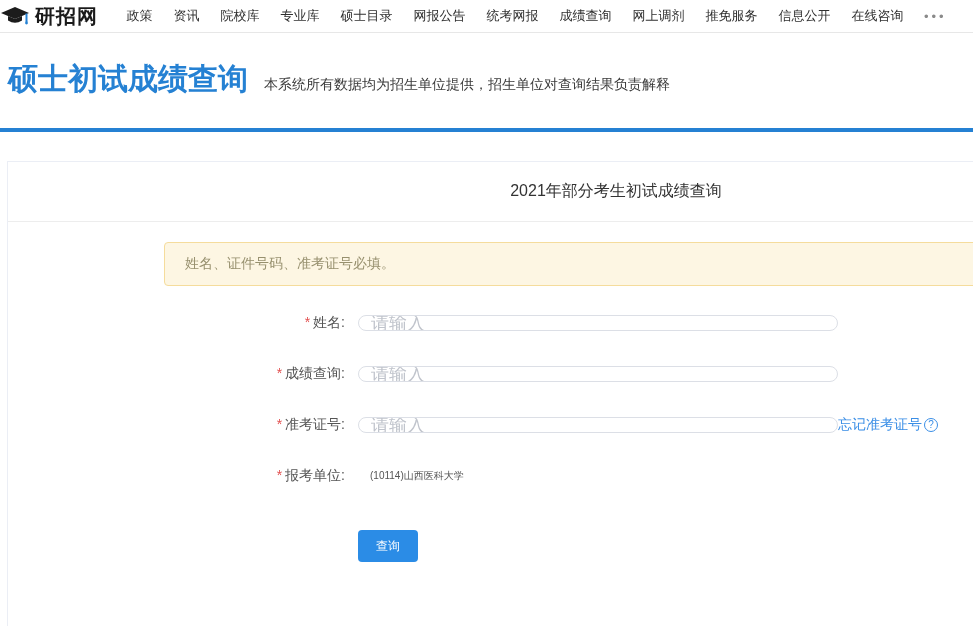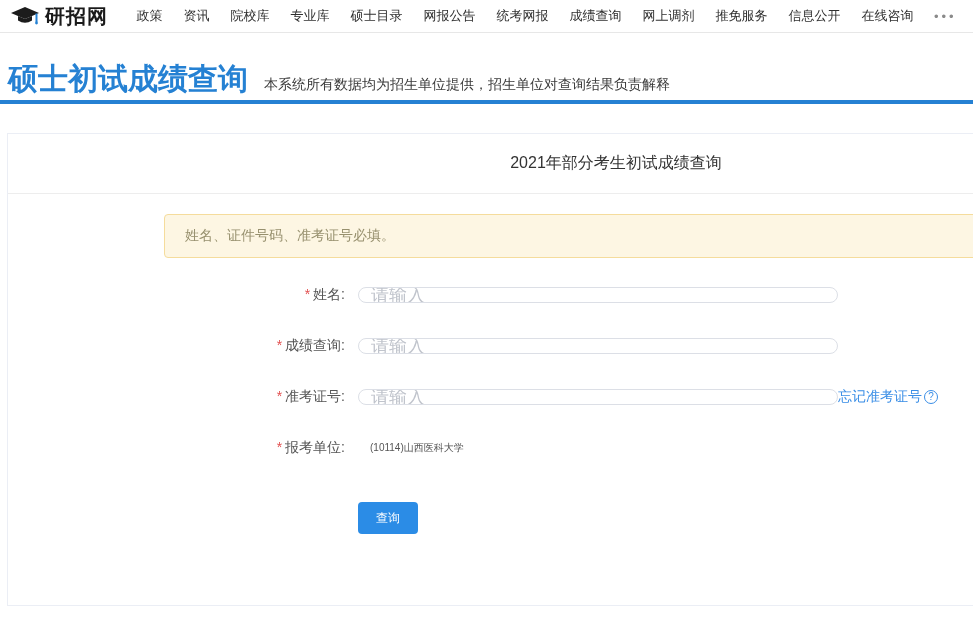--- a/index.html
+++ b/index.html
@@ -1,29 +1,29 @@
 <!DOCTYPE html>
 <html><head>
 <meta charset="utf-8">
 <style>
   * { margin:0; padding:0; box-sizing:border-box; }
   html,body { width:973px; height:626px; overflow:hidden; background:#fff;
     font-family:"Liberation Sans","DejaVu Sans",sans-serif; }
 
   
   .topnav { height:33px; display:flex; align-items:center;
-    border-bottom:1px solid #e7e7e7; padding-left:10px; background:#fff; }
+    border-bottom:1px solid #e7e7e7; background:#fff; }
   .logo { display:flex; align-items:center; gap:5px; cursor:pointer; }
   .logo-text { font-size:20px; font-weight:bold; color:#1a1a1a; letter-spacing:1px; }
   .nav-items { display:flex; margin-left:18px; }
   .nav-item { font-size:13px; color:#2f2f2f; padding:0 10.5px; cursor:pointer; white-space:nowrap; }
   .more-dots { color:#8a8a8a; font-size:13px; letter-spacing:3px; margin-left:10px; cursor:pointer; }
 
   
-  .page-header { padding:26px 0 0 8px; border-bottom:4px solid #2581d3; background:#fff; }
+  .page-header { padding:26px 0 28px 8px; border-bottom:4px solid #2581d3; background:#fff; }
   .page-title { font-size:30px; font-weight:bold; color:#2581d3; }
   .page-subtitle { font-size:14px; color:#3a3a3a; margin-left:16px; }
 
   
   .card { margin:29px 0 0 7px; width:1218px; height:473px; background:#fff;
     border:1px solid #ebeef5; }
   .card-header { height:60px; display:flex; align-items:center; justify-content:center;
     border-bottom:1px solid #ededed; }
   .card-title { font-size:16px; color:#333; }
 

